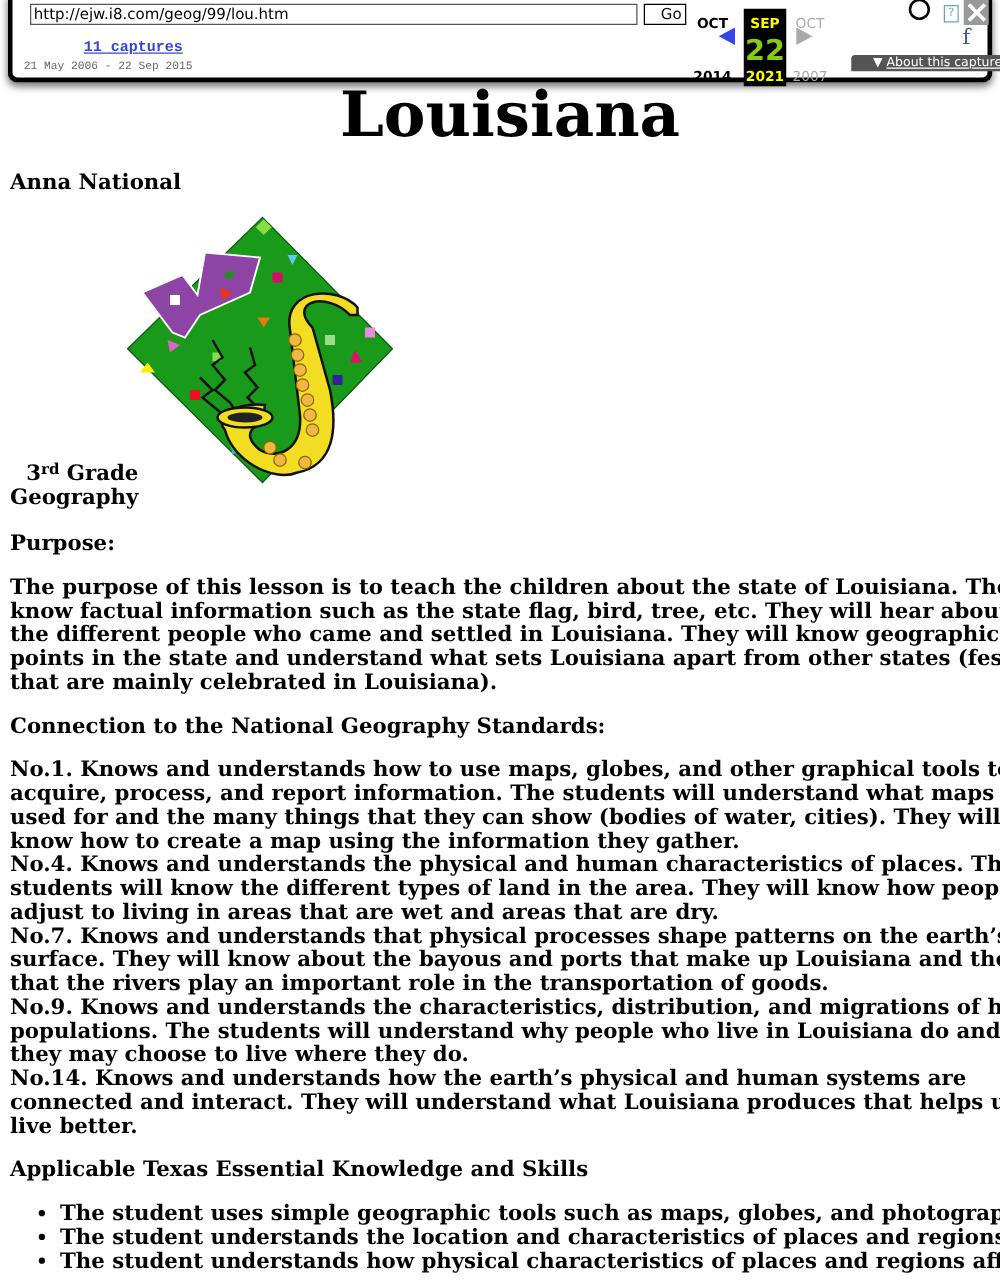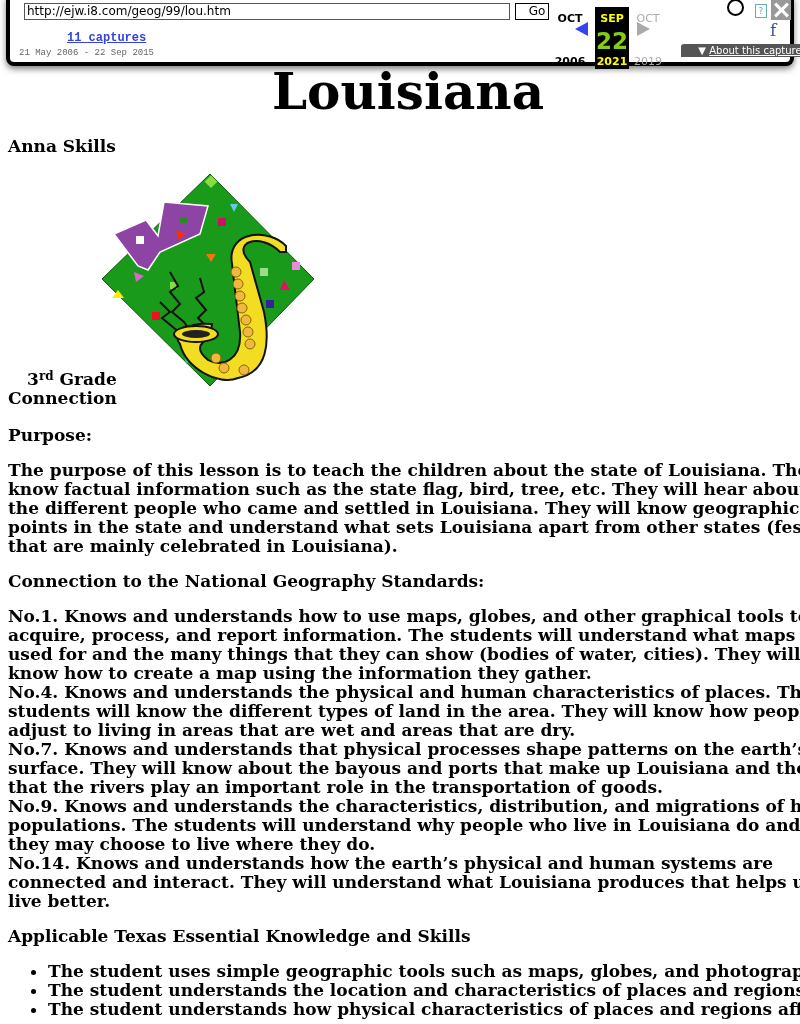--- a/index.html
+++ b/index.html
@@ -86,48 +86,48 @@
 <body>
 
 <div class="wb-bar">
   <div class="wb-url">http://ejw.i8.com/geog/99/lou.htm</div>
   <div class="wb-go">Go</div>
   <div class="wb-captures">11 captures</div>
   <div class="wb-range">21 May 2006 - 22 Sep 2015</div>
 
   <div class="wb-col wb-prev">
     <div class="mon">OCT</div>
-    <div class="yr">2006</div>
+    <div class="yr">2014</div>
   </div>
   <div class="arrow-left"></div>
 
   <div class="wb-col wb-cur">
     <div class="mon">SEP</div>
     <div class="day">22</div>
     <div class="yr">2021</div>
   </div>
 
   <div class="arrow-right"></div>
   <div class="wb-col wb-next">
     <div class="mon">OCT</div>
-    <div class="yr">2019</div>
+    <div class="yr">2007</div>
   </div>
 
   <div class="wb-circle"></div>
   <div class="wb-help">?</div>
   <div class="wb-close"></div>
   <div class="wb-fb">f</div>
   <div class="wb-about">
     <span>▼</span>
     <span class="lbl">About this capture</span>
   </div>
 </div>
 
 <div class="title">Louisiana</div>
-<div class="author">Anna Skills</div>
+<div class="author">Anna National</div>
 
 <svg class="clipart" viewBox="0 0 216 216">
   <polygon points="110,2 214,107 110,214 2,107" fill="#1a9a1a" stroke="#0a5a0a" stroke-width="1"></polygon>
   <polygon points="14,62 46,48 58,64 64,30 108,34 100,62 60,80 48,98 38,94" fill="#8e44a4" stroke="#fff" stroke-width="1.5"></polygon>
   <rect x="36" y="64" width="8" height="8" fill="#fff"></rect>
   <rect x="80" y="45" width="7" height="6" fill="#2a8a2a"></rect>
   <rect x="107" y="5" width="9" height="9" fill="#88dd44" transform="rotate(45 111 9)"></rect>
   <polygon points="130,32 138,32 134,40" fill="#66c8ee"></polygon>
   <rect x="118" y="46" width="8" height="8" fill="#cc1166"></rect>
   <polygon points="76,58 86,62 78,68" fill="#ee3311"></polygon>
@@ -156,21 +156,21 @@
       <circle cx="116" cy="186" r="5"></circle>
       <circle cx="124" cy="196" r="5"></circle>
       <circle cx="144" cy="198" r="5"></circle>
   </g>
   <ellipse cx="96" cy="162" rx="22" ry="8" fill="#f2dd22" stroke="#111" stroke-width="2"></ellipse>
   <ellipse cx="96" cy="162" rx="14" ry="4" fill="#222"></ellipse>
 </svg>
 
 <div class="grade">
   <span>3</span><sup>rd</sup><span> Grade</span><br>
-  <span>Connection</span>
+  <span>Geography</span>
 </div>
 
 <div class="p" style="top:426px;">Purpose:</div>
 <div class="p lines" style="top:461px;">
   <span>The purpose of this lesson is to teach the children about the state of Louisiana. They will</span>
   <span>know factual information such as the state flag, bird, tree, etc. They will hear about all</span>
   <span>the different people who came and settled in Louisiana. They will know geographical</span>
   <span>points in the state and understand what sets Louisiana apart from other states (festivals</span>
   <span>that are mainly celebrated in Louisiana).</span>
 </div>

